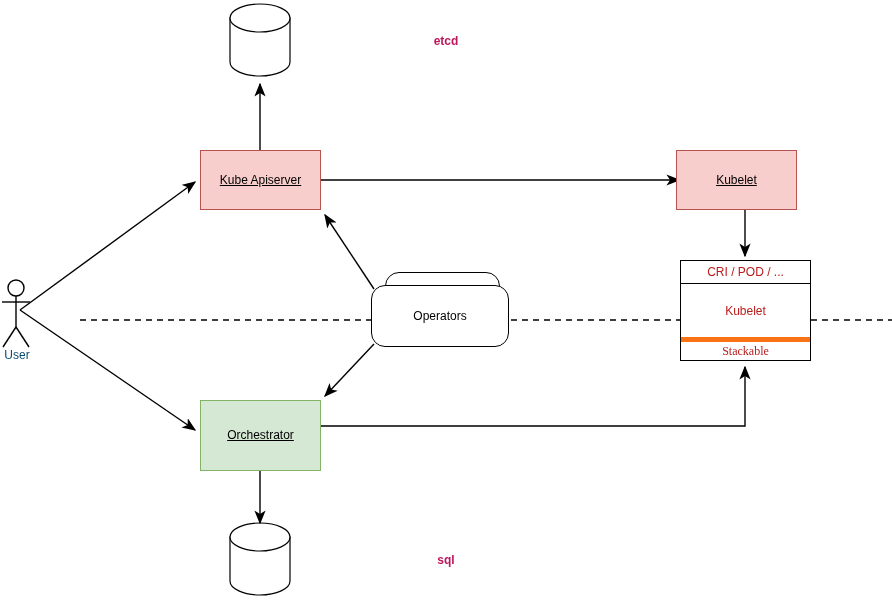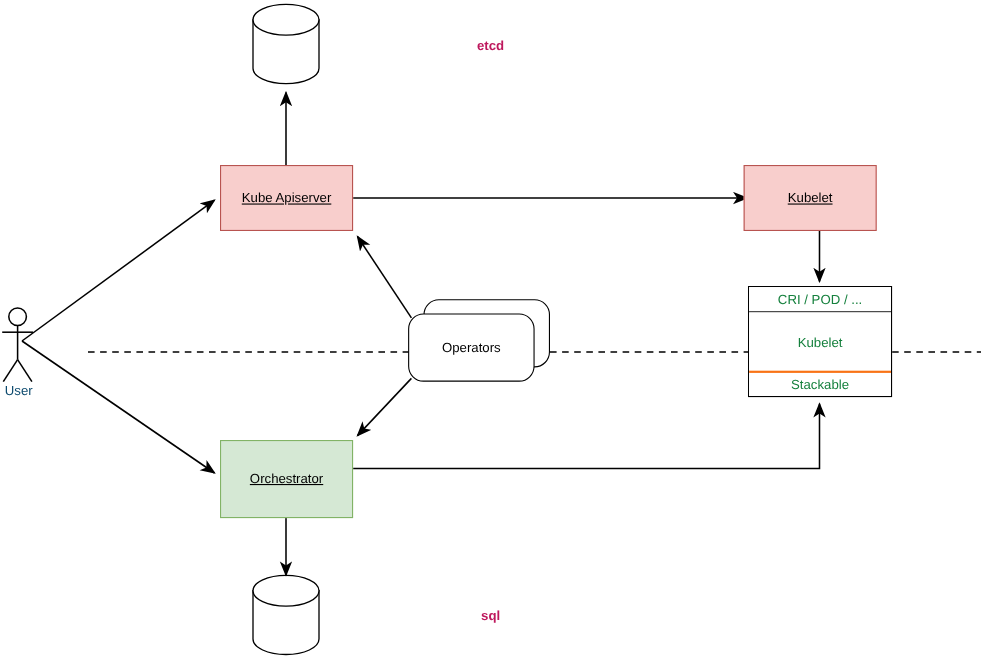--- a/index.html
+++ b/index.html
@@ -51,35 +51,36 @@
     background: #ffffff;
     display: flex;
     flex-direction: column;
   }
   .agents-cell {
     box-sizing: border-box;
     display: flex;
     align-items: center;
     justify-content: center;
     font-size: 12px;
-    color: #15803d;
+    color: #b91c1c;
     background: #ffffff;
   }
   .agents-head {
     height: 23px;
     border-bottom: 1px solid #000000;
     flex: 0 0 auto;
   }
   .agents-body {
     flex: 1 1 auto;
   }
   .agents-foot {
     height: 23px;
-    border-top: 2px solid #f97316;
+    border-top: 5px solid #f97316;
     flex: 0 0 auto;
+    font-family: Liberation Serif, serif;
   }
   .cyl-label {
     position: absolute;
     font-size: 12px;
     color: #be185d;
     text-align: center;
     width: 100%;
     left: 0;
     font-weight: bold;
   }
@@ -175,21 +176,21 @@
     </div>
     <div class="agents-cell agents-body">
       <span>Kubelet</span>
     </div>
     <div class="agents-cell agents-foot">
       <span>Stackable</span>
     </div>
   </div>
 
   <div class="stack-card" style="left:385px; top:272px; width:115px; height:62px;"></div>
-  <div class="stack-card stack-front" style="left:371px; top:285px; width:115px; height:62px;">
+  <div class="stack-card stack-front" style="left:371px; top:285px; width:138px; height:62px;">
     <span>Operators</span>
   </div>
 
   <div class="node box-green" style="left:200px; top:400px; width:121px; height:71px;">
     <span>Orchestrator</span>
   </div>
 
   <div class="cyl-label" style="top:553px;">sql</div>
 
   <div class="actor-label" style="left:0px; top:348px; width:34px;">User</div>

